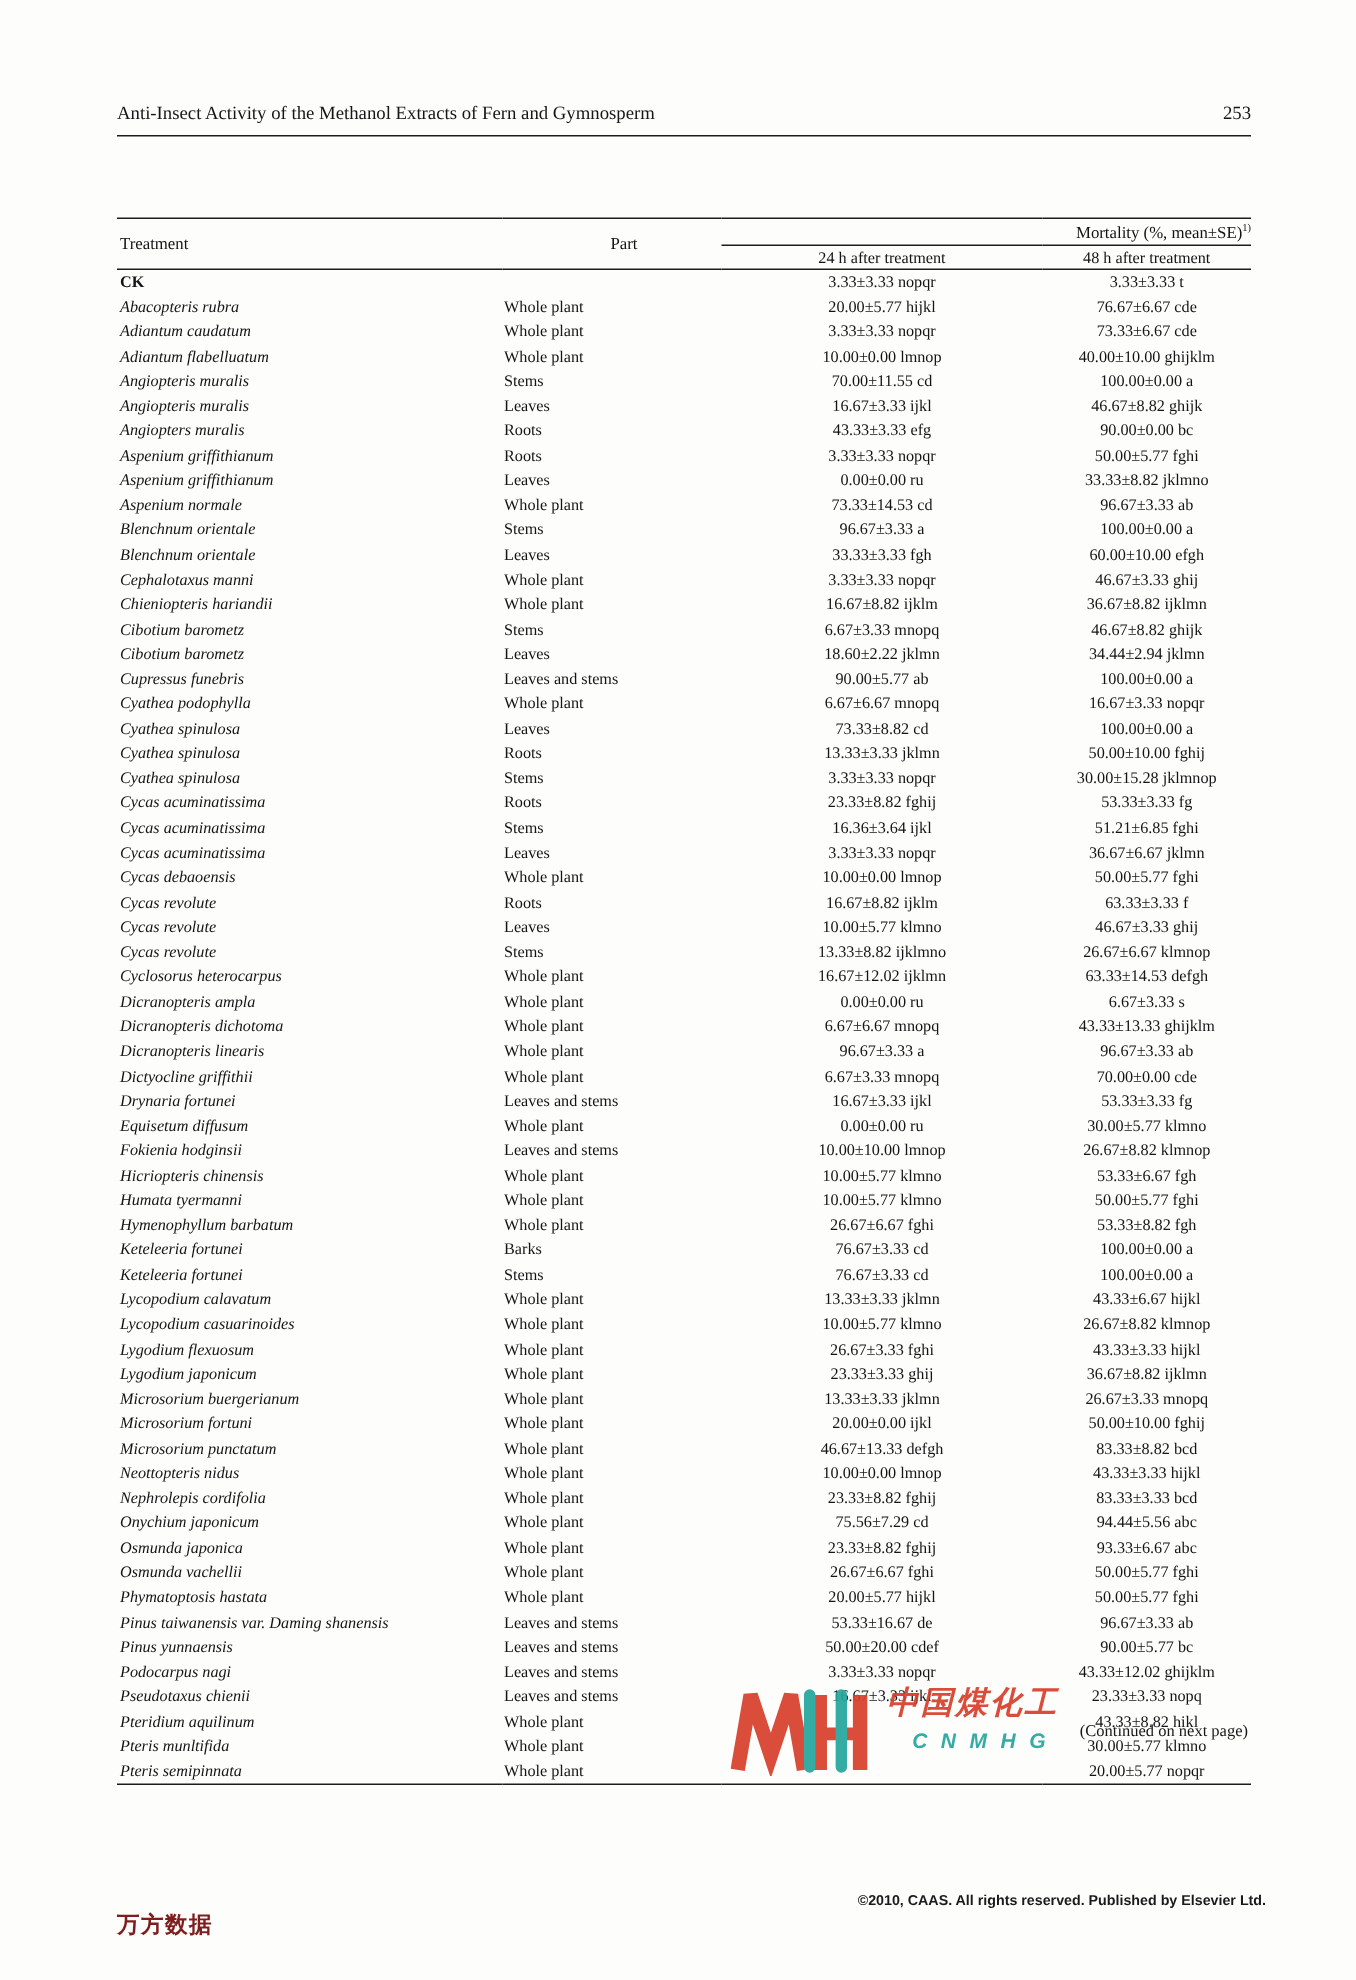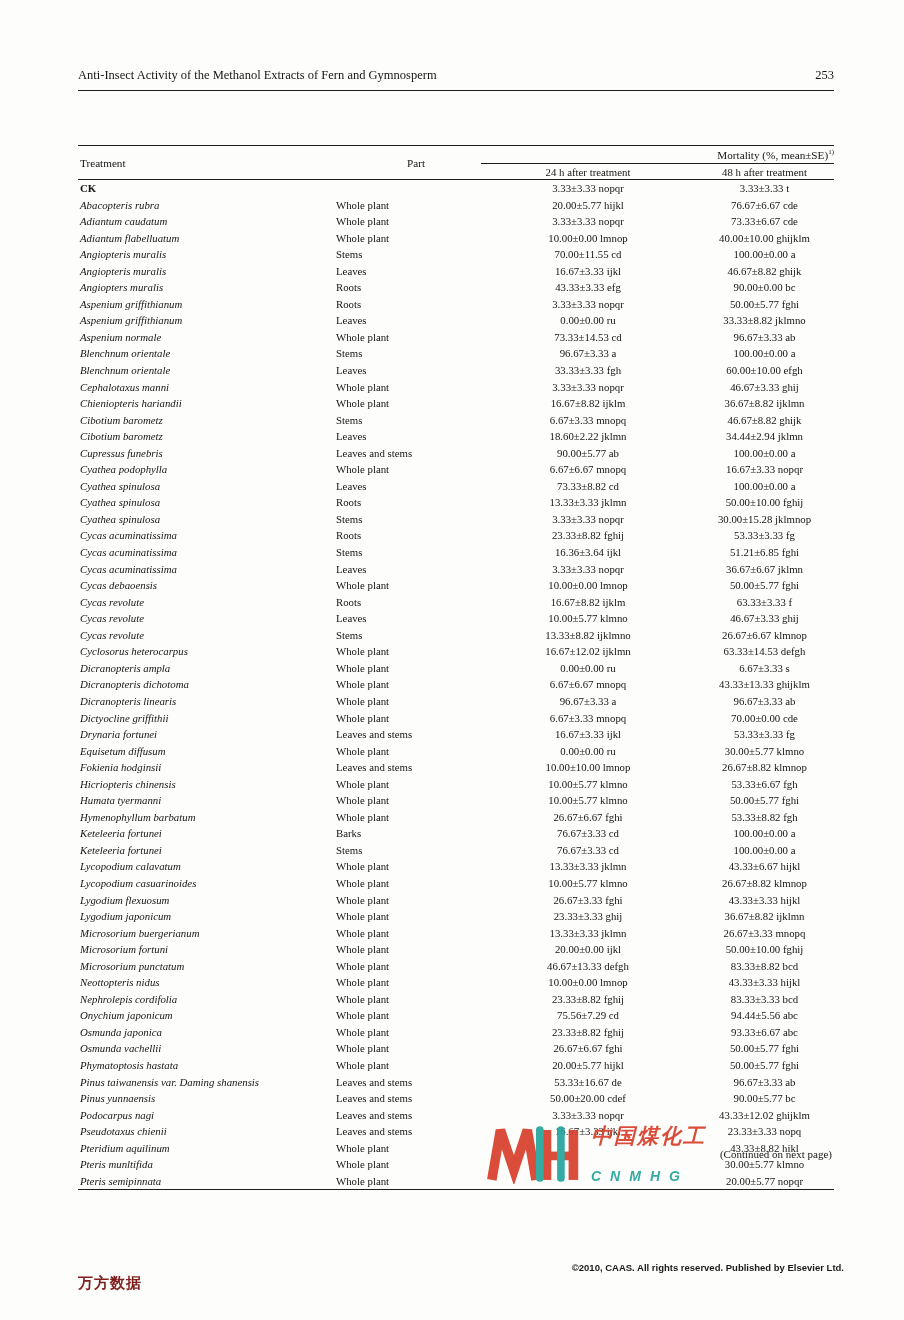--- a/index.html
+++ b/index.html
@@ -50,21 +50,21 @@
     position:absolute; left:78px; top:1274px; font-size:15px; font-weight:600;
     font-family:"Liberation Sans", sans-serif; color:#7f1d1d; letter-spacing:1px;
   }
   
   .watermark{
     position:absolute; left:487px; top:1124px; display:flex; align-items:flex-start;
     gap:8px; opacity:0.93; font-family:"Liberation Sans", sans-serif; pointer-events:none;
   }
   .wm-text{ display:flex; flex-direction:column;font-style:italic; }
   .wm-cn{ color:#d8402c; font-size:21px; font-weight:bold; letter-spacing:2px; line-height:1.15; }
-  .wm-en{ color:#25a69e; font-size:14px; font-weight:bold; letter-spacing:9px; margin-top:20px; }
+  .wm-en{ color:#25a69e; font-size:14px; font-weight:bold; letter-spacing:9px; margin-top:4px;text-align:right; }
 </style>
 </head>
 <body>
 
 <div class="sheet">
 
   <div class="running-head">
     <span>Anti-Insect Activity of the Methanol Extracts of Fern and Gymnosperm</span>
     <span>253</span>
   </div>

